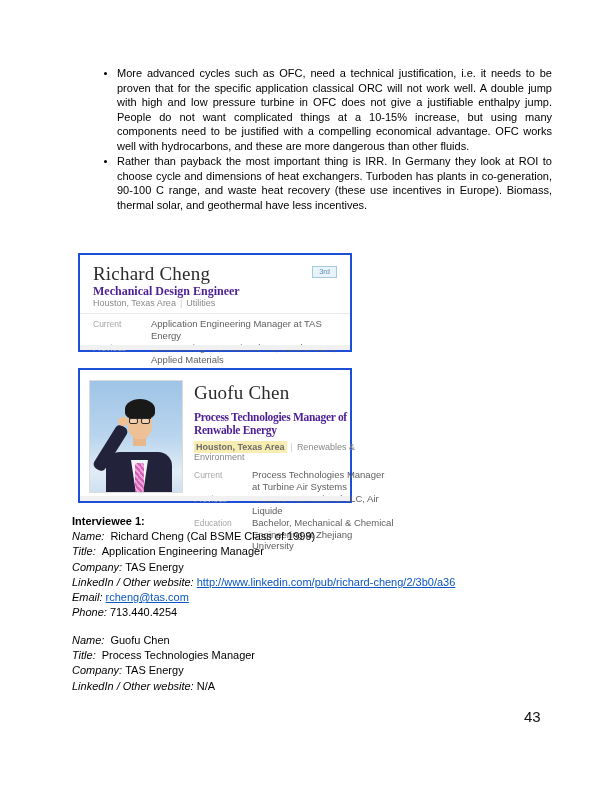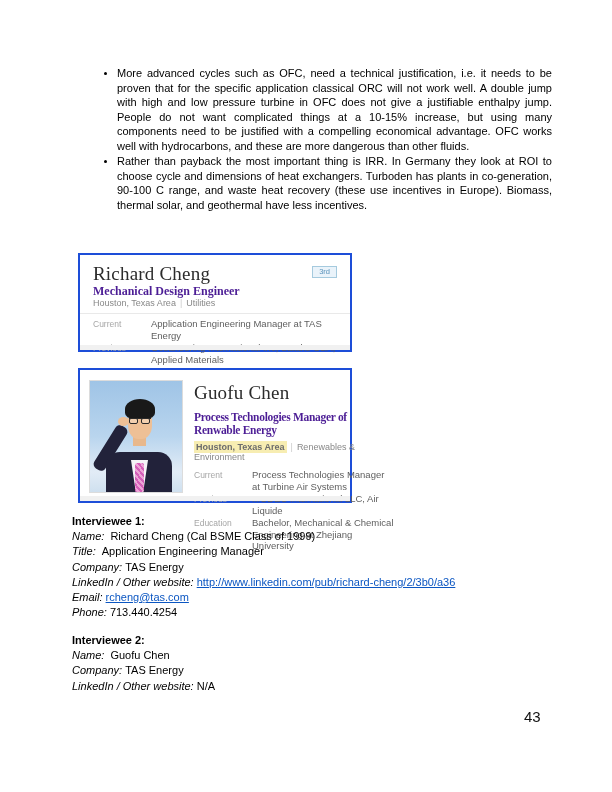--- a/index.html
+++ b/index.html
@@ -172,20 +172,20 @@
     <div class="iv-heading">Interviewee 1:</div>
     <div><span class="iv-label">Name:</span><span class="iv-val wide">Richard Cheng (Cal BSME Class of 1999)</span></div>
     <div><span class="iv-label">Title:</span><span class="iv-val wide">Application Engineering Manager</span></div>
     <div><span class="iv-label">Company:</span><span class="iv-val">TAS Energy</span></div>
     <div><span class="iv-label">LinkedIn / Other website:</span><a class="link iv-val">http://www.linkedin.com/pub/richard-cheng/2/3b0/a36</a></div>
     <div><span class="iv-label">Email:</span><a class="link iv-val">rcheng@tas.com</a></div>
     <div><span class="iv-label">Phone:</span><span class="iv-val">713.440.4254</span></div>
   </div>
 
   <div class="iv-block" id="iv2">
-    <div class="iv-heading">Interviewee 2:</div>
     <div><span class="iv-label">Name:</span><span class="iv-val wide">Guofu Chen</span></div>
+    <div><span class="iv-label">Title:</span><span class="iv-val wide">Process Technologies Manager</span></div>
     <div><span class="iv-label">Company:</span><span class="iv-val">TAS Energy</span></div>
     <div><span class="iv-label">LinkedIn / Other website:</span><span class="iv-val">N/A</span></div>
   </div>
 
   <div class="page-number">43</div>
 </div>
 
 </body></html>

